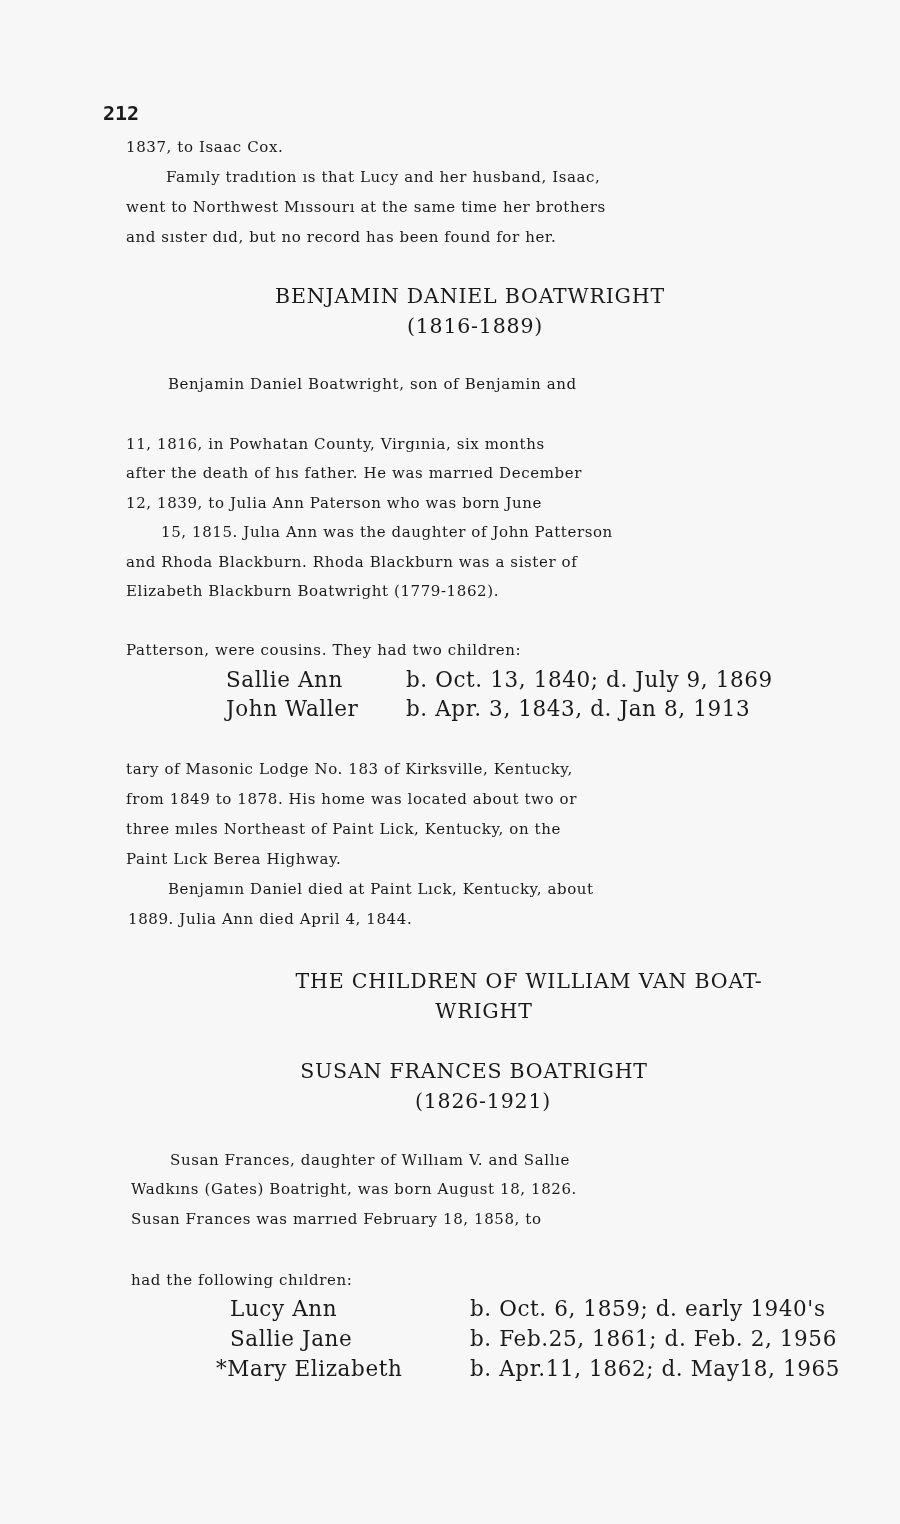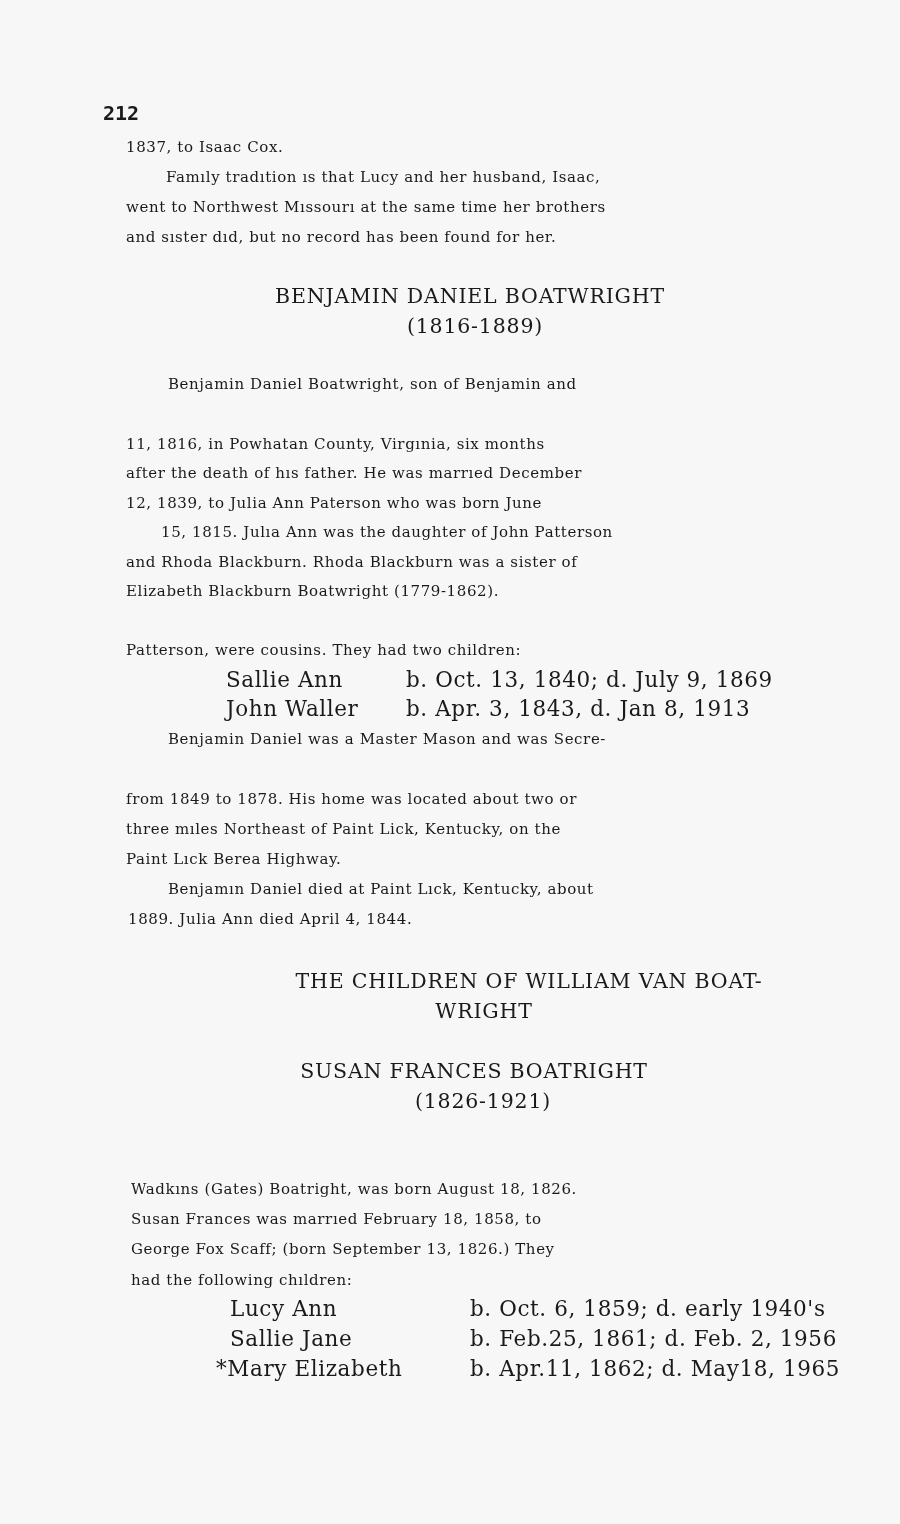--- a/index.html
+++ b/index.html
@@ -90,37 +90,37 @@
 
   <div class="child-row" style="left:226px; top:665px; width:660px;">
     <span class="name">Sallie Ann</span>
     <span class="dates" style="left:180px;">b. Oct. 13, 1840; d. July 9, 1869</span>
   </div>
   <div class="child-row" style="left:226px; top:694px; width:660px;">
     <span class="name">John Waller</span>
     <span class="dates" style="left:180px;">b. Apr.  3, 1843, d. Jan  8, 1913</span>
   </div>
 
-  <div class="line" style="left:168px; top:724px;">Benjamin Daniel was a Master Mason and was Secre-</div>
+  <div class="line" style="left:126px; top:754px;">tary of Masonic Lodge No. 183 of Kirksville, Kentucky,</div>
   <div class="line" style="left:126px; top:784px;">from 1849 to 1878. His home was located about two or</div>
   <div class="line" style="left:126px; top:814px;">three mıles Northeast of Paint Lick, Kentucky, on the</div>
   <div class="line" style="left:126px; top:844px;">Paint Lıck Berea Highway.</div>
 
   <div class="line" style="left:168px; top:874px;">Benjamın Daniel died at Paint Lıck, Kentucky, about</div>
   <div class="line" style="left:128px; top:904px;">1889. Julia Ann died April 4, 1844.</div>
 
   <div class="heading" style="left:0; width:1058px; top:966px;">THE CHILDREN OF WILLIAM VAN BOAT-</div>
   <div class="heading" style="left:0; width:968px; top:996px;">WRIGHT</div>
 
   <div class="heading" style="left:0; width:948px; top:1056px;">SUSAN FRANCES BOATRIGHT</div>
   <div class="heading" style="left:0; width:966px; top:1086px;">(1826-1921)</div>
 
+  <div class="line" style="left:170px; top:1145px;">Susan Frances, daughter of Wıllıam V. and Sallıe</div>
   <div class="line" style="left:131px; top:1174px;">Wadkıns (Gates) Boatright, was born August 18, 1826.</div>
   <div class="line" style="left:131px; top:1204px;">Susan Frances was marrıed February 18, 1858, to</div>
-  <div class="line" style="left:131px; top:1234px;">George Fox Scaff; (born September 13, 1826.) They</div>
   <div class="line" style="left:131px; top:1265px;">had the following chıldren:</div>
 
   <div class="child-row" style="left:216px; top:1294px; width:684px;">
     <span class="name" style="left:14px;">Lucy Ann</span>
     <span class="dates" style="left:254px;">b. Oct. 6, 1859; d. early 1940's</span>
   </div>
   <div class="child-row" style="left:216px; top:1324px; width:684px;">
     <span class="name" style="left:14px;">Sallie Jane</span>
     <span class="dates" style="left:254px;">b. Feb.25, 1861; d. Feb. 2, 1956</span>
   </div>

